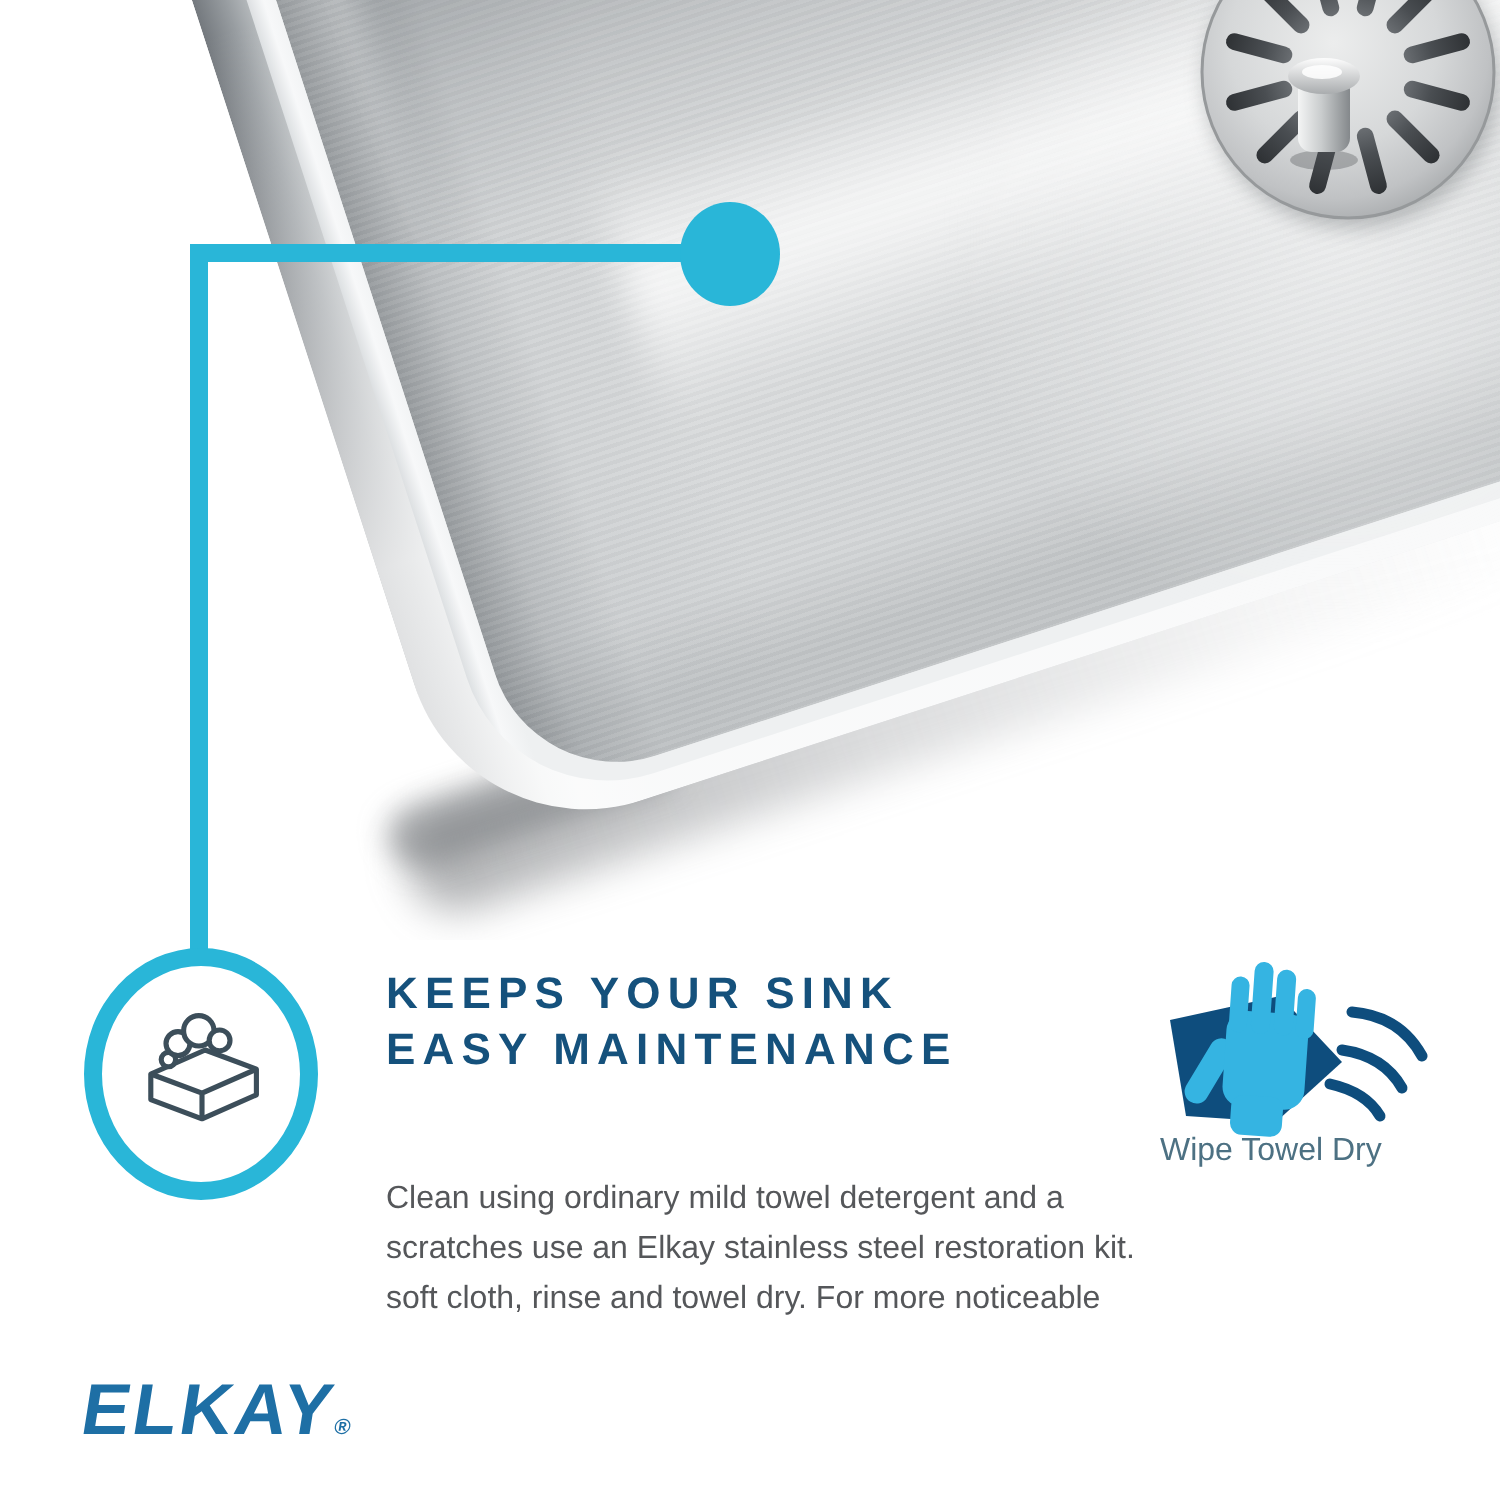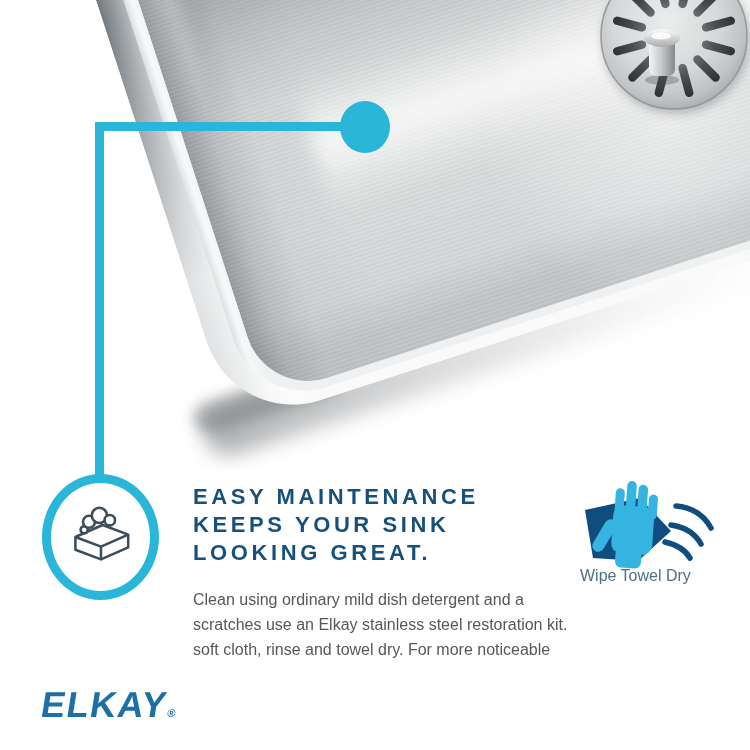--- a/index.html
+++ b/index.html
@@ -171,27 +171,26 @@
         <path d="M18,50 L50,62 M84,47 L50,62 M50,62 L50,78"></path>
         <circle cx="29" cy="41" r="4.5" fill="#ffffff"></circle>
         <circle cx="35" cy="31" r="7.5" fill="#ffffff"></circle>
         <circle cx="48" cy="23" r="9.5" fill="#ffffff"></circle>
         <circle cx="61" cy="29" r="6.5" fill="#ffffff"></circle>
       </g>
     </svg>
   </div>
 
   <div class="headline">
+    <div>KEEPS YOUR SINK</div>
     <div>EASY MAINTENANCE</div>
-    <div>KEEPS YOUR SINK</div>
-    <div>LOOKING GREAT.</div>
   </div>
 
   <div class="description">
-    <div>Clean using ordinary mild dish detergent and a</div>
+    <div>Clean using ordinary mild towel detergent and a</div>
     <div>scratches use an Elkay stainless steel restoration kit.</div>
     <div>soft cloth, rinse and towel dry. For more noticeable</div>
   </div>
 
   <div class="wipe-figure">
     <svg viewBox="0 0 152 106">
       <polygon points="5,32 60,20 91,53 58,83 13,80" fill="var(--towel_navy,#0e4d7d)"></polygon>
       <g fill="var(--hand_cyan,#35b4e2)" transform="rotate(4 50 55)">
         <rect x="30" y="39" width="36" height="12" rx="6" transform="rotate(117 32 45)"></rect>
         <rect x="32" y="28" width="41" height="48" rx="10"></rect>

